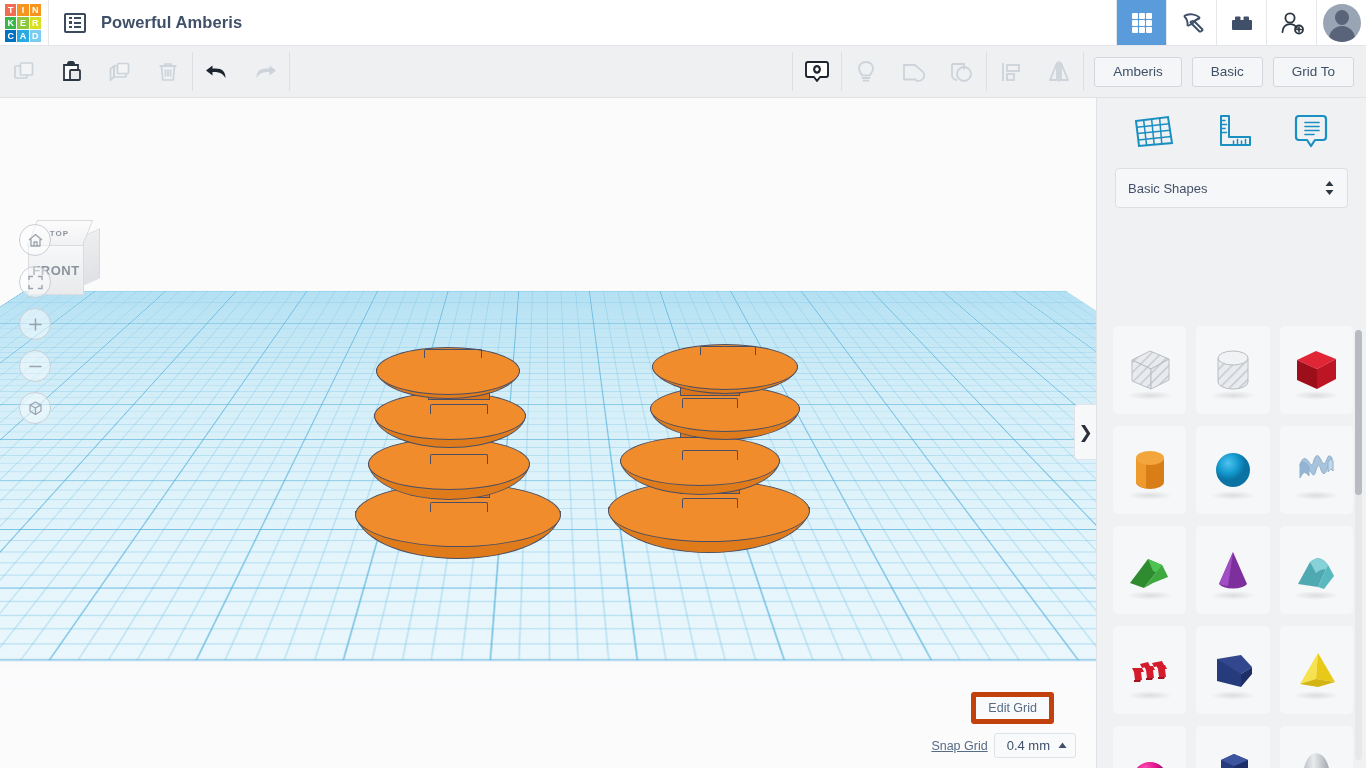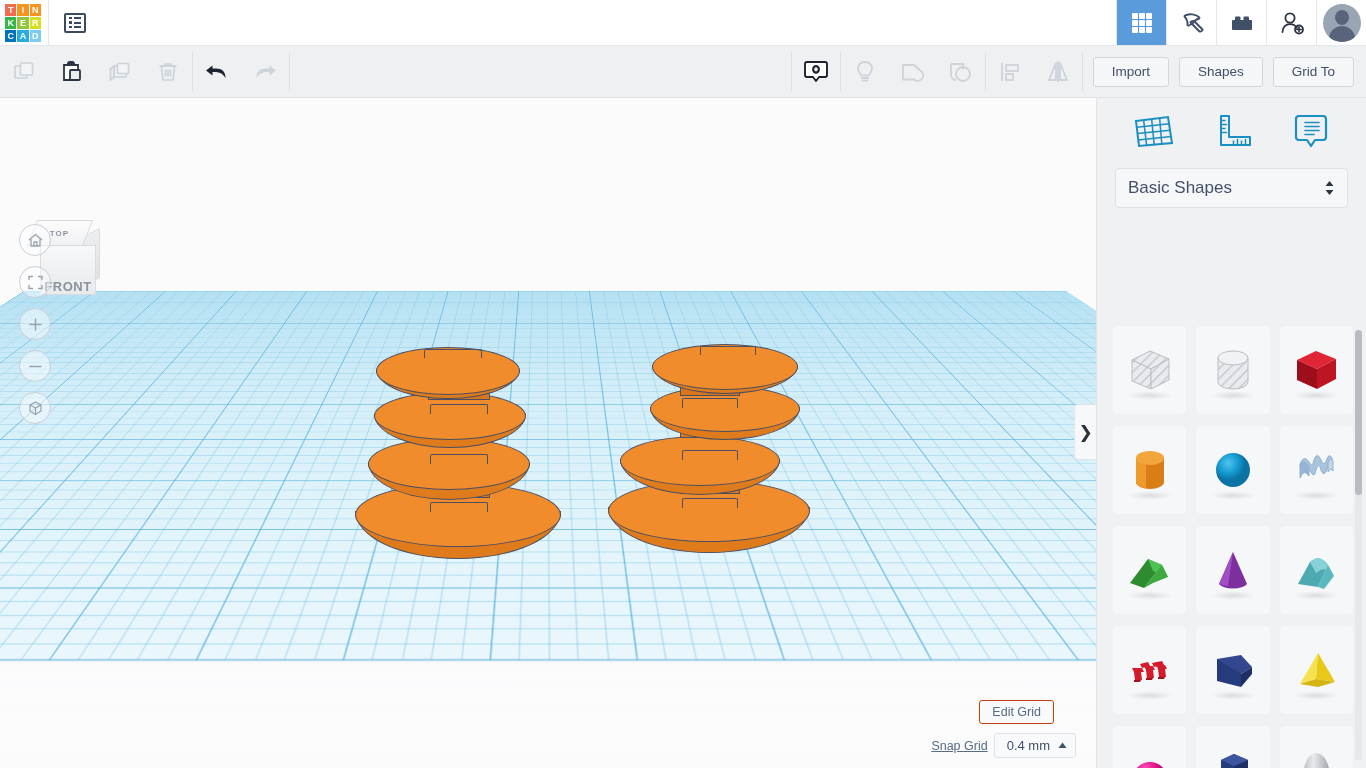--- a/index.html
+++ b/index.html
@@ -143,21 +143,21 @@
   }
   #vc-top span {
     font-size: 8px; font-weight: bold; color: #8b939e;
     transform: skewX(22deg); letter-spacing: 1px;
   }
   #vc-front {
     position: absolute; left: 0; top: 25px;
     width: 56px; height: 50px;
     background: linear-gradient(to bottom, #f7f8f9, #e9eaec);
     border: 1px solid #d9dbdf;
-    display: flex; align-items: flex-end; justify-content: center; margin-left: 12px;
+    display: flex; align-items: center; justify-content: center;
   }
   #vc-front span {
     font-size: 13px; font-weight: bold; color: #8b939e; letter-spacing: .5px;
   }
   #vc-side {
     position: absolute; left: 55px; top: 12px;
     width: 17px; height: 50px;
     background: linear-gradient(to bottom, #eceef0, #dfe1e4);
     border: 1px solid #d9dbdf;
     transform: skewY(-24deg);
@@ -195,21 +195,21 @@
   .slot {
     position: absolute;
     border: 1.5px solid #4a4f63; border-bottom: none;
     border-radius: 2px 2px 0 0;
   }
 
   
   #edit-grid {
     position: absolute; right: 42px; bottom: 44px;
     padding: 4px 12px; font-size: 12.5px; color: #566b84;
-    background: rgba(248,250,251,.9); border: 1px solid #c2410c; border-radius: 3px;
+    background: rgba(248,250,251,.9); border: 5px solid #c2410c; border-radius: 3px;
     cursor: pointer;
   }
   #snap-row {
     position: absolute; right: 20px; bottom: 10px;
     display: flex; align-items: center; gap: 6px;
   }
   #snap-label { font-size: 12.5px; color: #566b84; text-decoration: underline; }
   #snap-select {
     display: flex; align-items: center; gap: 8px;
     padding: 4px 8px 4px 12px; font-size: 13px; color: #3f5068;
@@ -236,21 +236,21 @@
     height: 70px; display: flex; align-items: center;
     justify-content: space-around; padding: 0 16px;
   }
   .ptab { cursor: pointer; }
   #shape-select {
     margin: 0 18px; height: 40px;
     background: #f6f7f8; border: 1px solid #dcdfe4; border-radius: 4px;
     display: flex; align-items: center; justify-content: space-between;
     padding: 0 12px; cursor: pointer;
   }
-  #shape-select-label { font-size: 17px; color: #44506a; }
+  #shape-select-label { font-size: 13px; color: #44506a; }
   #shape-grid {
     position: absolute; top: 228px; left: 0;
     width: 270px; height: 442px;
     padding: 0 14px 0 16px;
     display: grid;
     grid-template-columns: repeat(3, 1fr);
     gap: 12px 10px;
     align-content: start;
     overflow: hidden;
   }
@@ -322,20 +322,21 @@
           <div class="doc-dot"></div>
           <div class="doc-bar"></div>
         </div>
       <div class="doc-line">
           <div class="doc-dot"></div>
           <div class="doc-bar"></div>
         </div>
     </div>
   </div>
 
+  <div id="project-title">Powerful Amberis</div>
 
   <div id="header-spacer"></div>
 
   <div class="hdr-btn active">
     <svg width="26" height="26" viewBox="0 0 26 26">
       <g fill="#ffffff">
         <rect x="3" y="3" width="6" height="6" rx="1"></rect>
         <rect x="10" y="3" width="6" height="6" rx="1"></rect>
         <rect x="17" y="3" width="6" height="6" rx="1"></rect>
         <rect x="3" y="10" width="6" height="6" rx="1"></rect>
@@ -509,22 +510,22 @@
         <path d="M13 5 L6 22 h7 Z"></path>
         <path d="M17 5 L24 22 h-7 Z"></path>
         <line x1="15" y1="3" x2="15" y2="24"></line>
       </g>
     </svg>
   </div>
 
   <div class="tb-sep"></div>
 
   <div id="act-group">
-    <div class="act-btn">Import</div>
-    <div class="act-btn">Shapes</div>
+    <div class="act-btn">Amberis</div>
+    <div class="act-btn">Basic</div>
     <div class="act-btn">Grid To</div>
   </div>
 </div>
 
 <div id="viewport">
 
   <div id="workplane"></div>
   <div id="workplane-fade"></div>
 
   <div id="viewcube">

